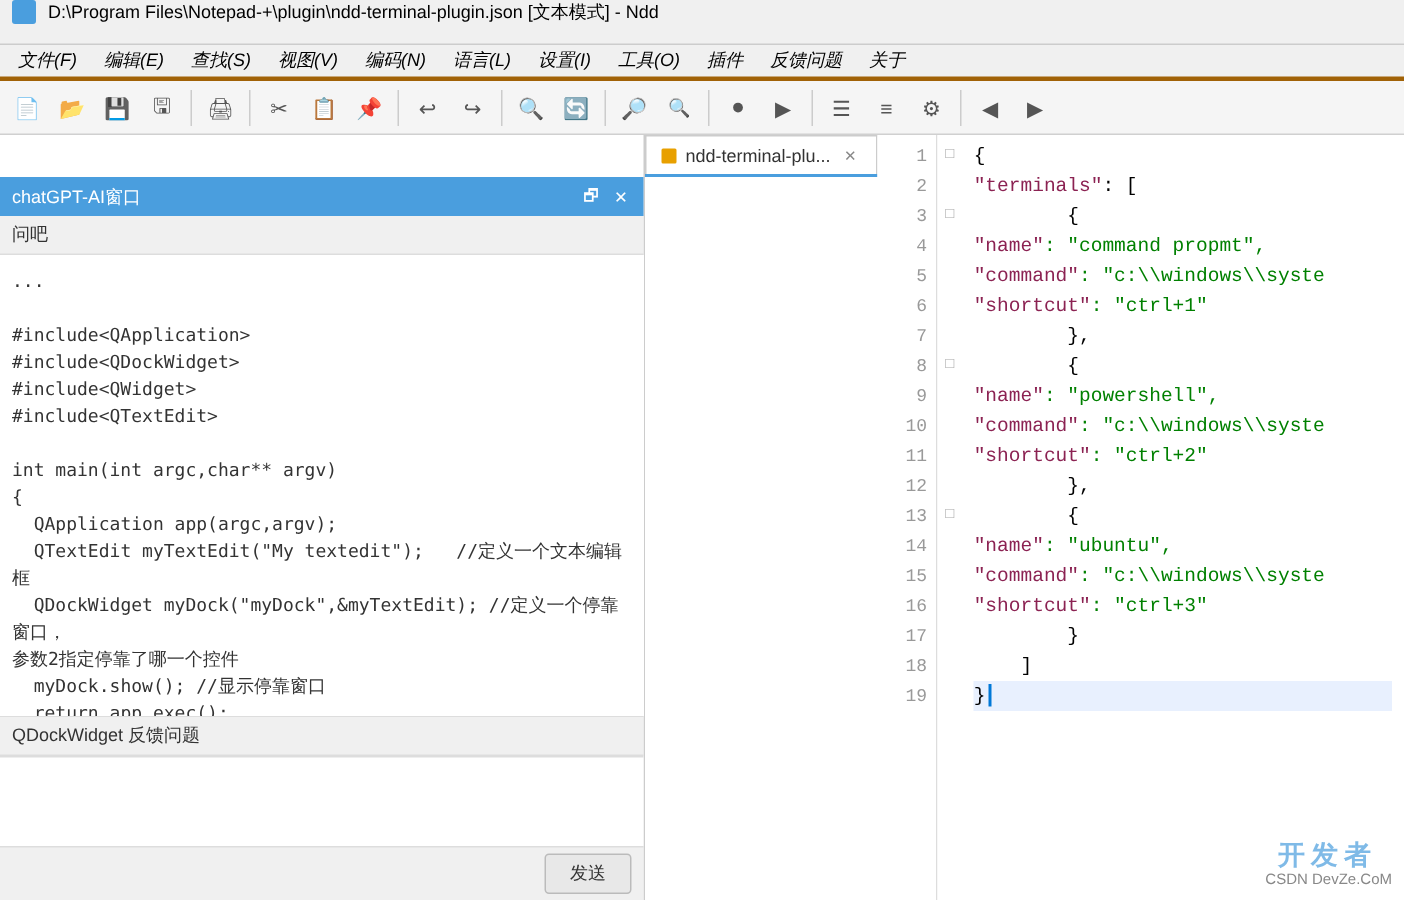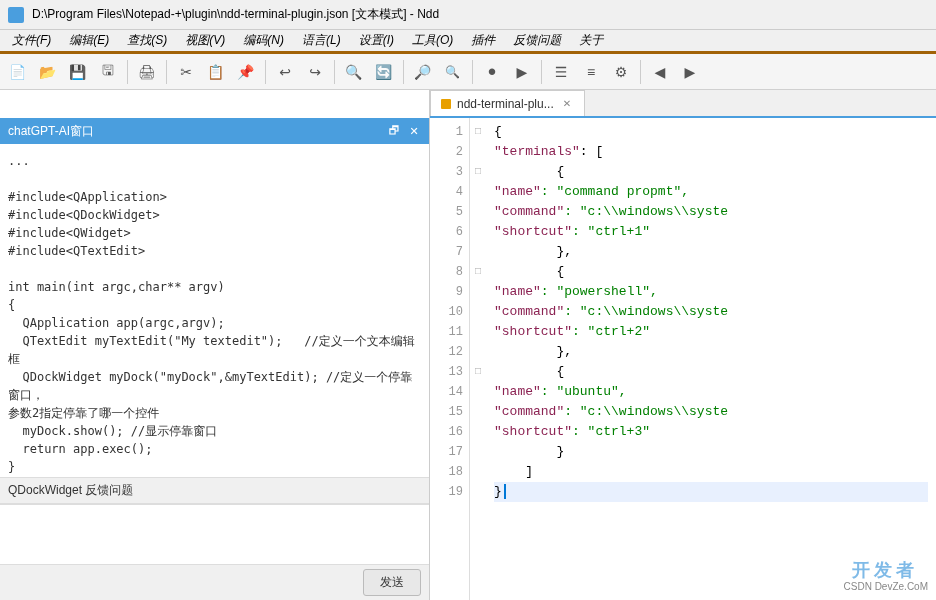--- a/index.html
+++ b/index.html
@@ -3,21 +3,21 @@
   <meta charset="utf-8">
   <style>
     * { box-sizing: border-box; margin: 0; padding: 0; }
     body { font-family: 'Microsoft YaHei', Arial, sans-serif; font-size: 12px; background: #f0f0f0; overflow: hidden; width: 936px; height: 600px; }
 
     
     .title-bar {
       background: #f0f0f0;
       height: 30px;
       display: flex;
-      align-items: center;
+      align-items: flex-start;
       padding: 0 8px;
       border-bottom: 1px solid #ccc;
       font-size: 12px;
       gap: 8px;
     }
     .title-bar-icon { width: 16px; height: 16px; background: #4a9ede; border-radius: 2px; display: inline-block; flex-shrink: 0; }
     .title-bar-text { font-size: 12px; color: #000; }
 
     
     .menu-bar {
@@ -146,21 +146,21 @@
       padding: 4px 16px;
       font-size: 12px;
       cursor: pointer;
       color: #333;
     }
 
     
     .right-panel {
       flex: 1;
       display: flex;
-      flex-direction: column;
+      flex-direction: row;
       background: #fff;
     }
     .tab-bar {
       height: 28px;
       background: #f0f0f0;
       display: flex;
       align-items: flex-end;
       border-bottom: 2px solid #4a9ede;
     }
     .tab {
@@ -315,20 +315,21 @@
 <div class="main-area">
 
   <div class="left-panel">
     <div class="panel-title-bar">
       <span>chatGPT-AI窗口</span>
       <div class="panel-title-controls">
         <span class="panel-ctrl-btn">🗗</span>
         <span class="panel-ctrl-btn">✕</span>
       </div>
     </div>
+    <div class="chat-label">问吧</div>
     <div class="chat-content">...
 
 #include&lt;QApplication&gt;
 #include&lt;QDockWidget&gt;
 #include&lt;QWidget&gt;
 #include&lt;QTextEdit&gt;
 
 int main(int argc,char** argv)
 {
   QApplication app(argc,argv);

